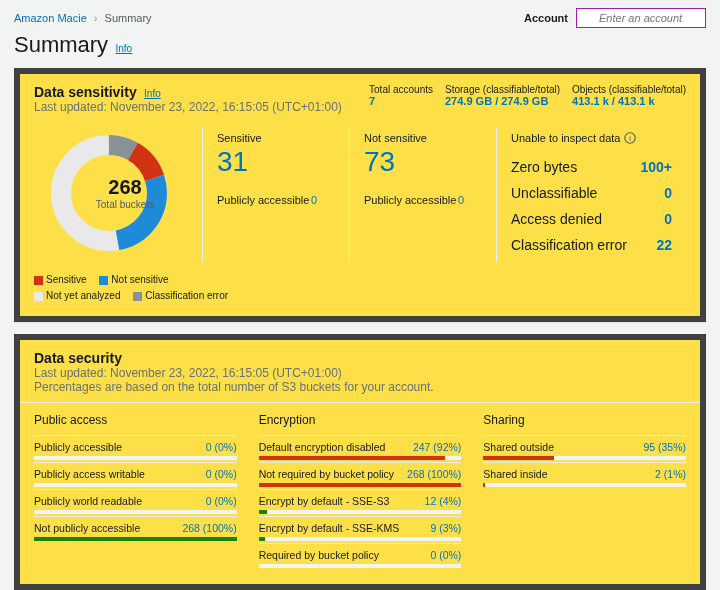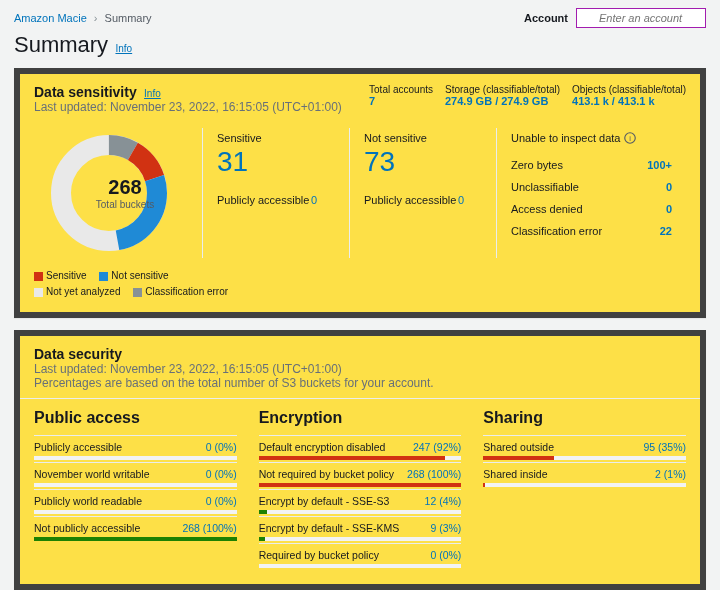--- a/index.html
+++ b/index.html
@@ -77,28 +77,28 @@
   .c-notyet { background: #e9e9e9; }
   .c-clerr { background: #879196; }
 
   .stat-col { flex: 1; border-left: 1px solid #eaeded; padding: 4px 14px; }
   .stat-col .label { font-size: 11px; color: #16191f; }
   .stat-col .bigval { font-size: 28px; color: #0073bb; font-weight: 300; margin: 2px 0 12px; }
   .stat-row { display: flex; justify-content: space-between; font-size: 11px; padding: 4px 0; }
   .stat-row .v { color: #0073bb; }
   .inspect-col { width: 190px; border-left: 1px solid #eaeded; padding: 4px 14px; }
   .inspect-col .hdr { font-size: 11px; display: flex; align-items: center; gap: 4px; margin-bottom: 10px; }
-  .inspect-col .row { display: flex; justify-content: space-between; font-size: 11px; padding: 5px 0; }
+  .inspect-col .row { display: flex; justify-content: space-between; font-size: 14px; padding: 5px 0; }
   .inspect-col .row .v { color: #0073bb; font-weight: bold; }
 
   
   .sec-head { padding: 10px 14px 8px; border-bottom: 1px solid #eaeded; }
   .sec-body { display: flex; padding: 10px 14px 14px; gap: 22px; }
   .sec-col { flex: 1; }
-  .sec-col h3 { font-size: 16px; font-weight: 700; margin-bottom: 8px; }
+  .sec-col h3 { font-size: 12px; font-weight: 400; margin-bottom: 8px; }
   .bar-row { border-top: 1px solid #eaeded; padding: 5px 0 2px; }
   .bar-row .line { display: flex; justify-content: space-between; font-size: 10.5px; }
   .bar-row .line .val { color: #0073bb; }
   .bar-bg { height: 4px; background: #f2f3f3; margin-top: 3px; }
   .bar-fill { height: 4px; }
   .bg-green { background: #1d8102; }
   .bg-red { background: #d13212; }
 </style>
 </head>
 <body>
@@ -229,21 +229,21 @@
             <div class="line">
               <span>Publicly accessible</span>
               <span class="val">0 (0%)</span>
             </div>
             <div class="bar-bg">
               <div class="bar-fill bg-green" style="width:0%"></div>
             </div>
           </div>
           <div class="bar-row">
             <div class="line">
-              <span>November world writable</span>
+              <span>Publicly access writable</span>
               <span class="val">0 (0%)</span>
             </div>
             <div class="bar-bg">
               <div class="bar-fill bg-green" style="width:0%"></div>
             </div>
           </div>
           <div class="bar-row">
             <div class="line">
               <span>Publicly world readable</span>
               <span class="val">0 (0%)</span>

